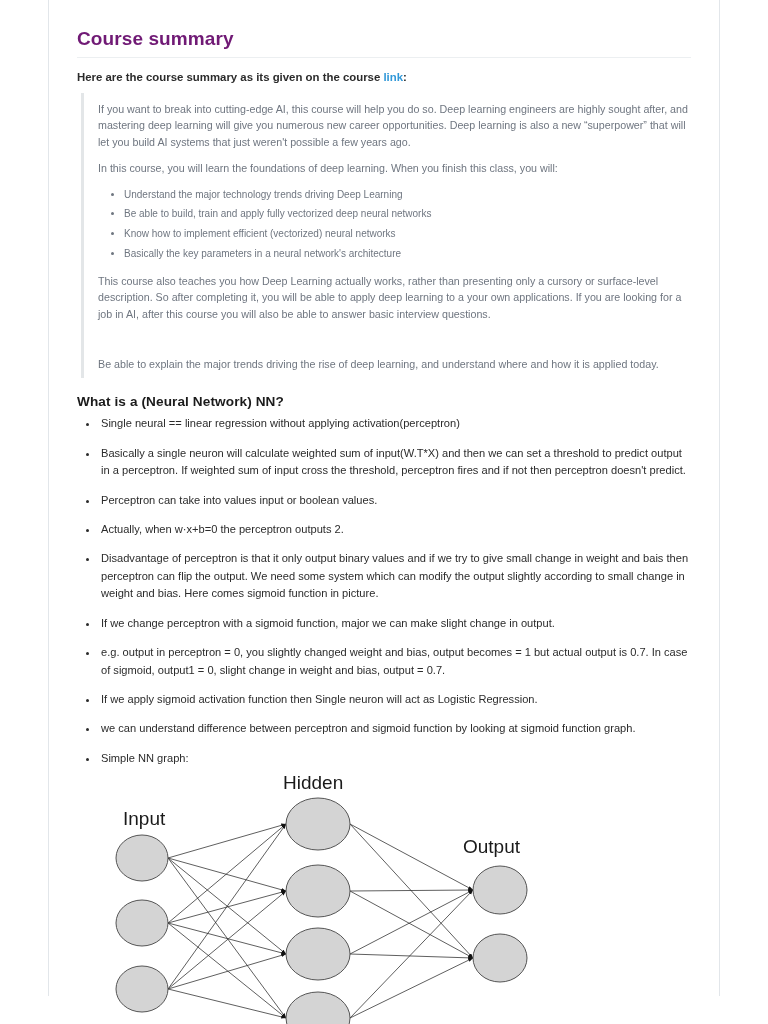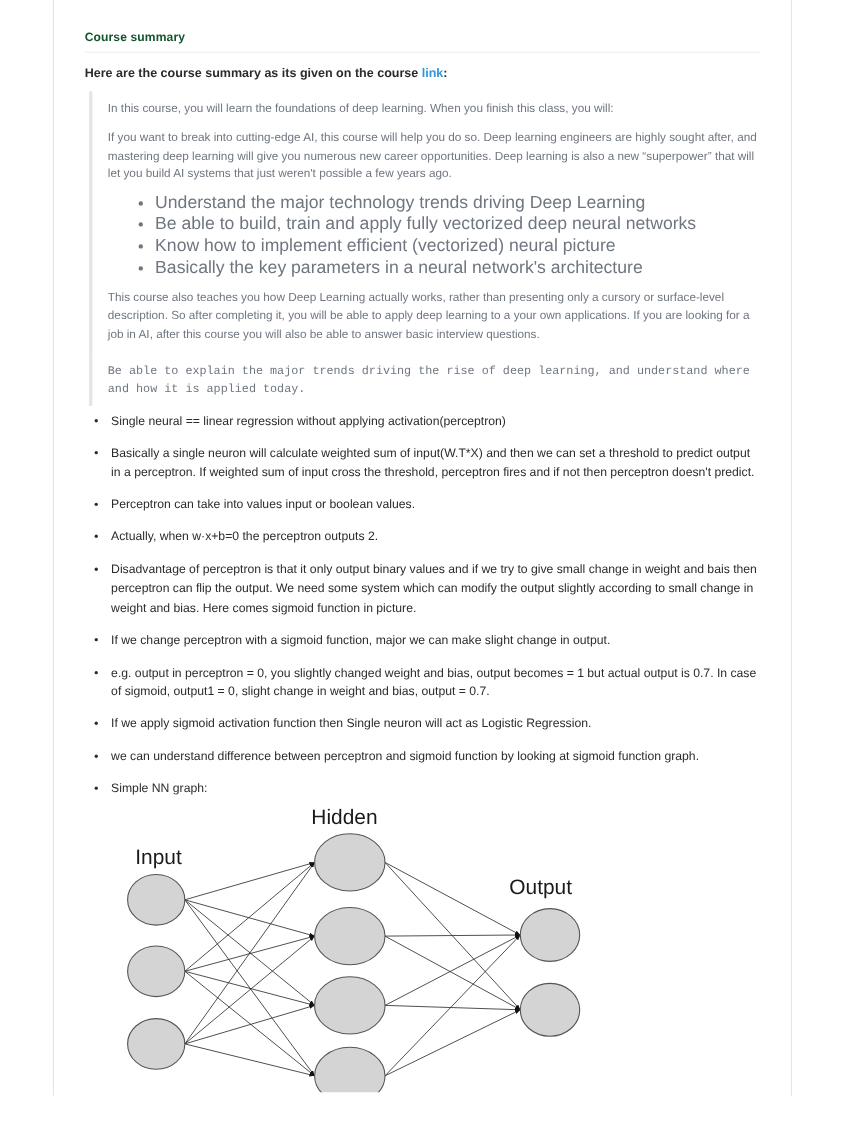--- a/index.html
+++ b/index.html
@@ -25,23 +25,23 @@
     left: 48px;
     top: 0;
     width: 672px;
     height: 996px;
     border-left: 1px solid #e2e6ea;
     border-right: 1px solid #e2e6ea;
     box-sizing: border-box;
     padding: 24px 28px 0 28px;
   }
   h2.section-title {
-    font-size: 11px;
+    font-size: 19px;
     font-weight: bold;
-    color: #14532d;
+    color: #701a75;
     margin: 4px 0 0 0;
     padding-bottom: 7px;
     border-bottom: 1px solid #eceff1;
     letter-spacing: 0.1px;
   }
   h2.section-title.second {
     margin-top: 18px;
   }
   h3.sub-title {
     font-size: 13.6px;
@@ -66,33 +66,32 @@
     border-left: 3px solid #e3e6e8;
     color: #6f7680;
   }
   blockquote p {
     font-size: 10.7px;
     line-height: 16.4px;
     margin: 6px 0 10px 0;
     color: #6f7680;
   }
   blockquote.single p {
-    margin: 4px 0 4px 0;
-    font-family: Liberation Mono, monospace;
+    margin: 20px 0 4px 0;
   }
   blockquote ul {
     margin: 6px 0 10px 0;
     padding-left: 26px;
     list-style: disc;
   }
   blockquote ul li {
-    font-size: 16px;
+    font-size: 10px;
     line-height: 16.8px;
     color: #6f7680;
-    margin: 0 0 3px 17px;
+    margin: 0 0 3px 0;
   }
   ul.main {
     margin: 6px 0 0 0;
     padding-left: 22px;
     list-style: disc;
   }
   ul.main > li {
     font-size: 11.1px;
     line-height: 17.4px;
     color: #2b2b2b;
@@ -113,36 +112,37 @@
 <body>
 
 <div class="page">
   <div class="column">
 
     <h2 class="section-title">Course summary</h2>
 
     <p class="lead"><span>Here are the course summary as its given on the course </span><a class="link" href="#">link</a><span>:</span></p>
 
     <blockquote>
+      <p>If you want to break into cutting-edge AI, this course will help you do so. Deep learning engineers are highly sought after, and mastering deep learning will give you numerous new career opportunities. Deep learning is also a new “superpower” that will let you build AI systems that just weren't possible a few years ago.</p>
       <p>In this course, you will learn the foundations of deep learning. When you finish this class, you will:</p>
-      <p>If you want to break into cutting-edge AI, this course will help you do so. Deep learning engineers are highly sought after, and mastering deep learning will give you numerous new career opportunities. Deep learning is also a new “superpower” that will let you build AI systems that just weren't possible a few years ago.</p>
       <ul>
         <li>Understand the major technology trends driving Deep Learning</li>
         <li>Be able to build, train and apply fully vectorized deep neural networks</li>
-        <li>Know how to implement efficient (vectorized) neural picture</li>
+        <li>Know how to implement efficient (vectorized) neural networks</li>
         <li>Basically the key parameters in a neural network's architecture</li>
       </ul>
       <p>This course also teaches you how Deep Learning actually works, rather than presenting only a cursory or surface-level description. So after completing it, you will be able to apply deep learning to a your own applications. If you are looking for a job in AI, after this course you will also be able to answer basic interview questions.</p>
     </blockquote>
 
 
     <blockquote class="single">
       <p>Be able to explain the major trends driving the rise of deep learning, and understand where and how it is applied today.</p>
     </blockquote>
 
+    <h3 class="sub-title">What is a (Neural Network) NN?</h3>
 
     <ul class="main">
       <li>Single neural == linear regression without applying activation(perceptron)</li>
       <li>Basically a single neuron will calculate weighted sum of input(W.T*X) and then we can set a threshold to predict output in a perceptron. If weighted sum of input cross the threshold, perceptron fires and if not then perceptron doesn't predict.</li>
       <li>Perceptron can take into values input or boolean values.</li>
       <li>Actually, when w·x+b=0 the perceptron outputs 2.</li>
       <li>Disadvantage of perceptron is that it only output binary values and if we try to give small change in weight and bais then perceptron can flip the output. We need some system which can modify the output slightly according to small change in weight and bias. Here comes sigmoid function in picture.</li>
       <li>If we change perceptron with a sigmoid function, major we can make slight change in output.</li>
       <li>e.g. output in perceptron = 0, you slightly changed weight and bias, output becomes = 1 but actual output is 0.7. In case of sigmoid, output1 = 0, slight change in weight and bias, output = 0.7.</li>
       <li>If we apply sigmoid activation function then Single neuron will act as Logistic Regression.</li>

